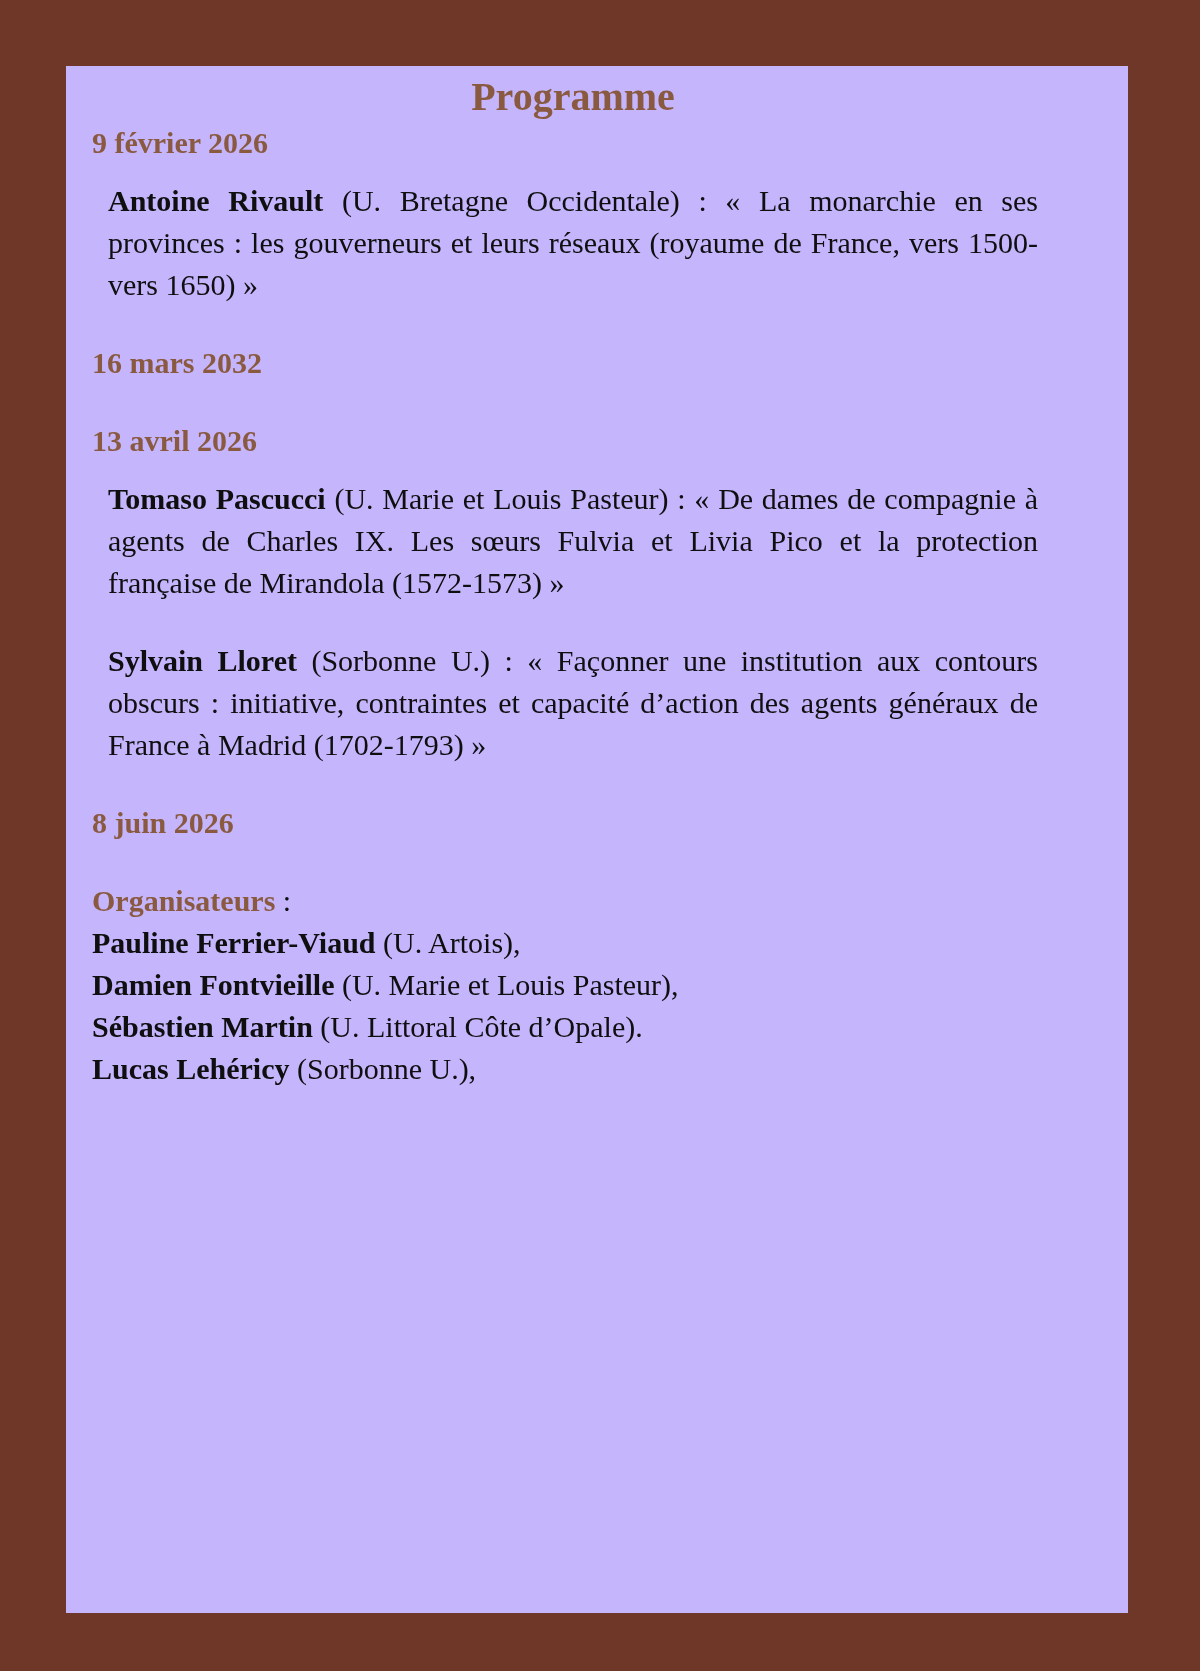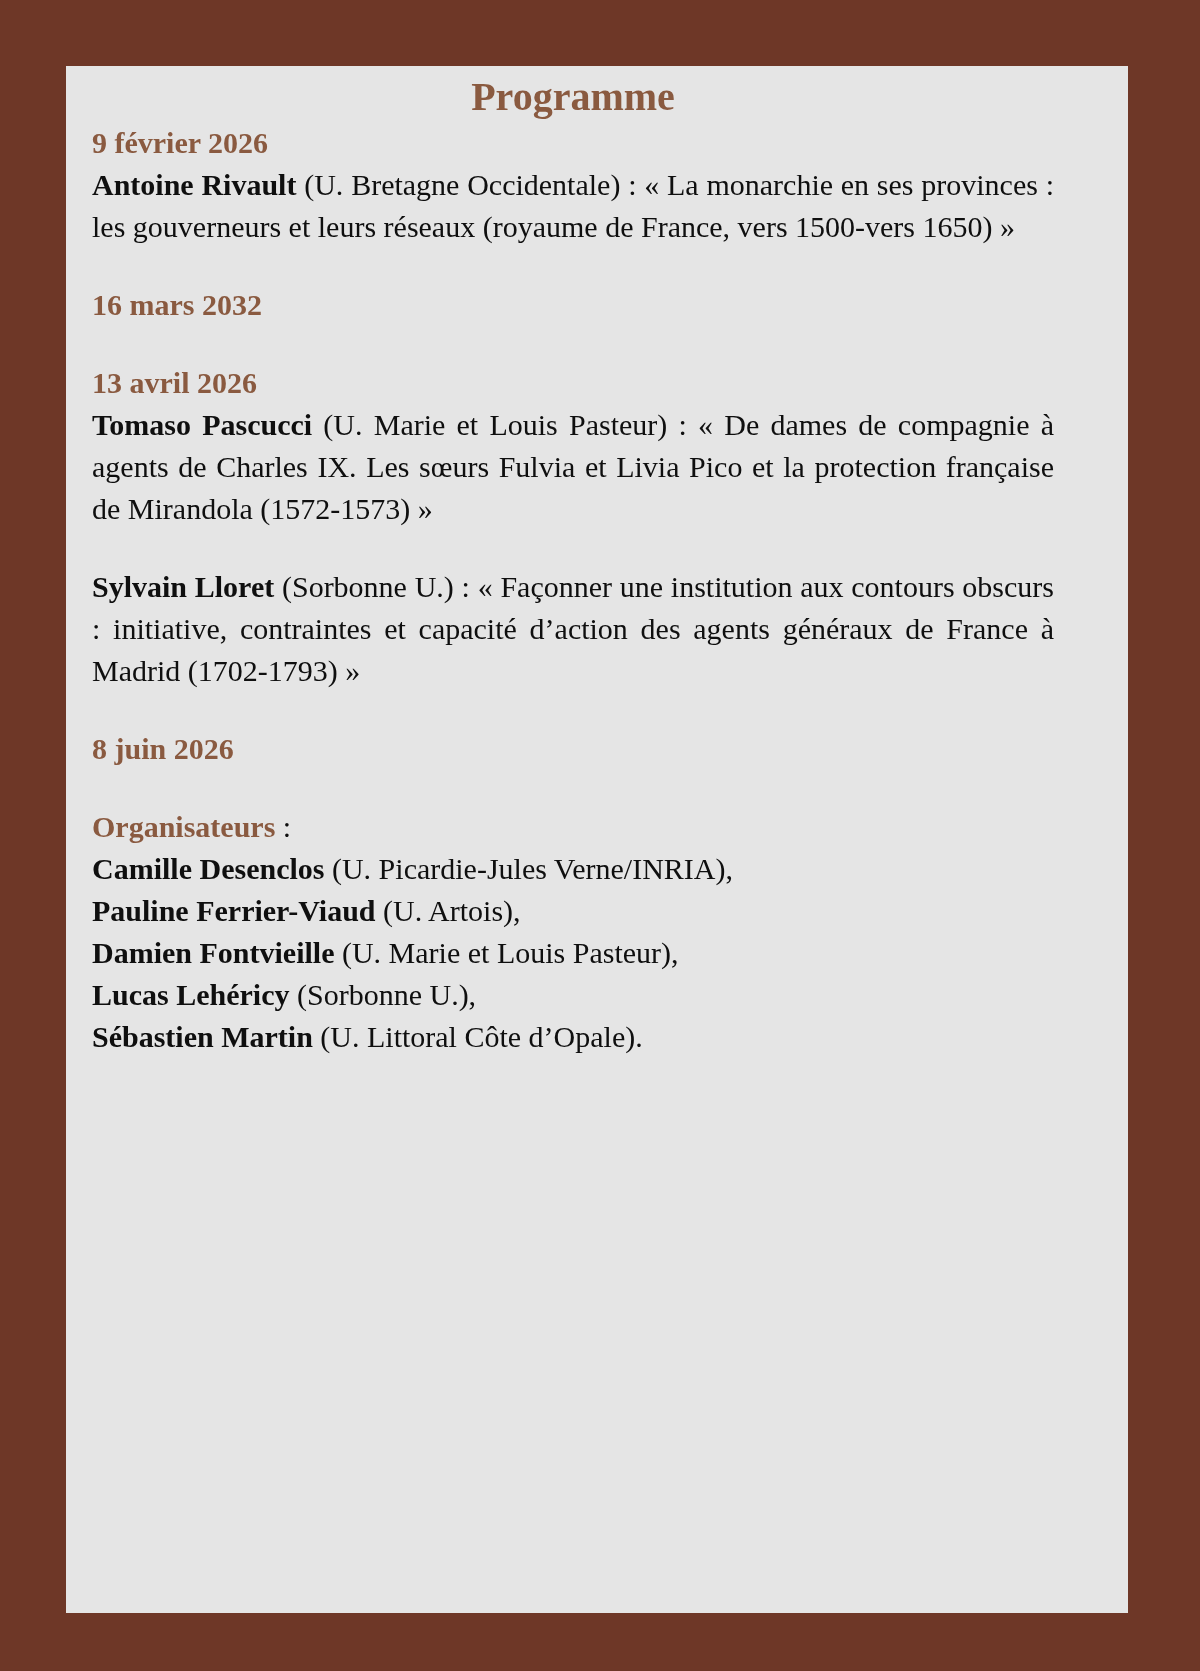--- a/index.html
+++ b/index.html
@@ -6,42 +6,42 @@
   body {
     width: 1200px; height: 1671px;
     background: #6e3727;
     position: relative;
     font-family: "Liberation Serif", "DejaVu Serif", serif;
   }
   .sheet {
     position: absolute;
     left: 66px; top: 66px;
     width: 1062px; height: 1547px;
-    background: #e5e5e5;
+    background: #c4b5fd;
     box-sizing: border-box;
     padding: 6px 74px 0 26px;
     overflow: hidden;
   }
   .title {
     margin: 0;
     text-align: center;
     color: #8a5a40;
     font-weight: bold;
     font-size: 40px;
     line-height: 50px;
   }
   .event { margin: 0 0 36px 0; }
   .date {
     color: #8a5a40;
     font-weight: bold;
     font-size: 30px;
     line-height: 42px;
   }
   .entry {
-    margin: 0;
+    margin: 16px;
     font-size: 30px;
     line-height: 42px;
     text-align: justify;
     color: #0f0f0f;
   }
   .entry strong, .org-line strong { font-weight: bold; color: #0f0f0f; }
   .org-heading {
     margin: 0;
     font-size: 30px;
     line-height: 42px;
@@ -88,29 +88,27 @@
 
 
   <div class="event">
     <div class="date">8 juin 2026</div>
   </div>
 
   <div class="orgs">
     <p class="org-heading"><span class="accent">Organisateurs</span>
       <span>:</span></p>
 
-    <p class="org-line"><strong>Camille Desenclos</strong>
-      <span>(U. Picardie-Jules Verne/INRIA),</span></p>
 
     <p class="org-line"><strong>Pauline Ferrier-Viaud</strong>
       <span>(U. Artois),</span></p>
 
     <p class="org-line"><strong>Damien Fontvieille</strong>
       <span>(U. Marie et Louis Pasteur),</span></p>
 
+    <p class="org-line"><strong>Sébastien Martin</strong>
+      <span>(U. Littoral Côte d’Opale).</span></p>
+
     <p class="org-line"><strong>Lucas Lehéricy</strong>
       <span>(Sorbonne U.),</span></p>
-
-    <p class="org-line"><strong>Sébastien Martin</strong>
-      <span>(U. Littoral Côte d’Opale).</span></p>
   </div>
 
 </div>
 
 </body></html>

